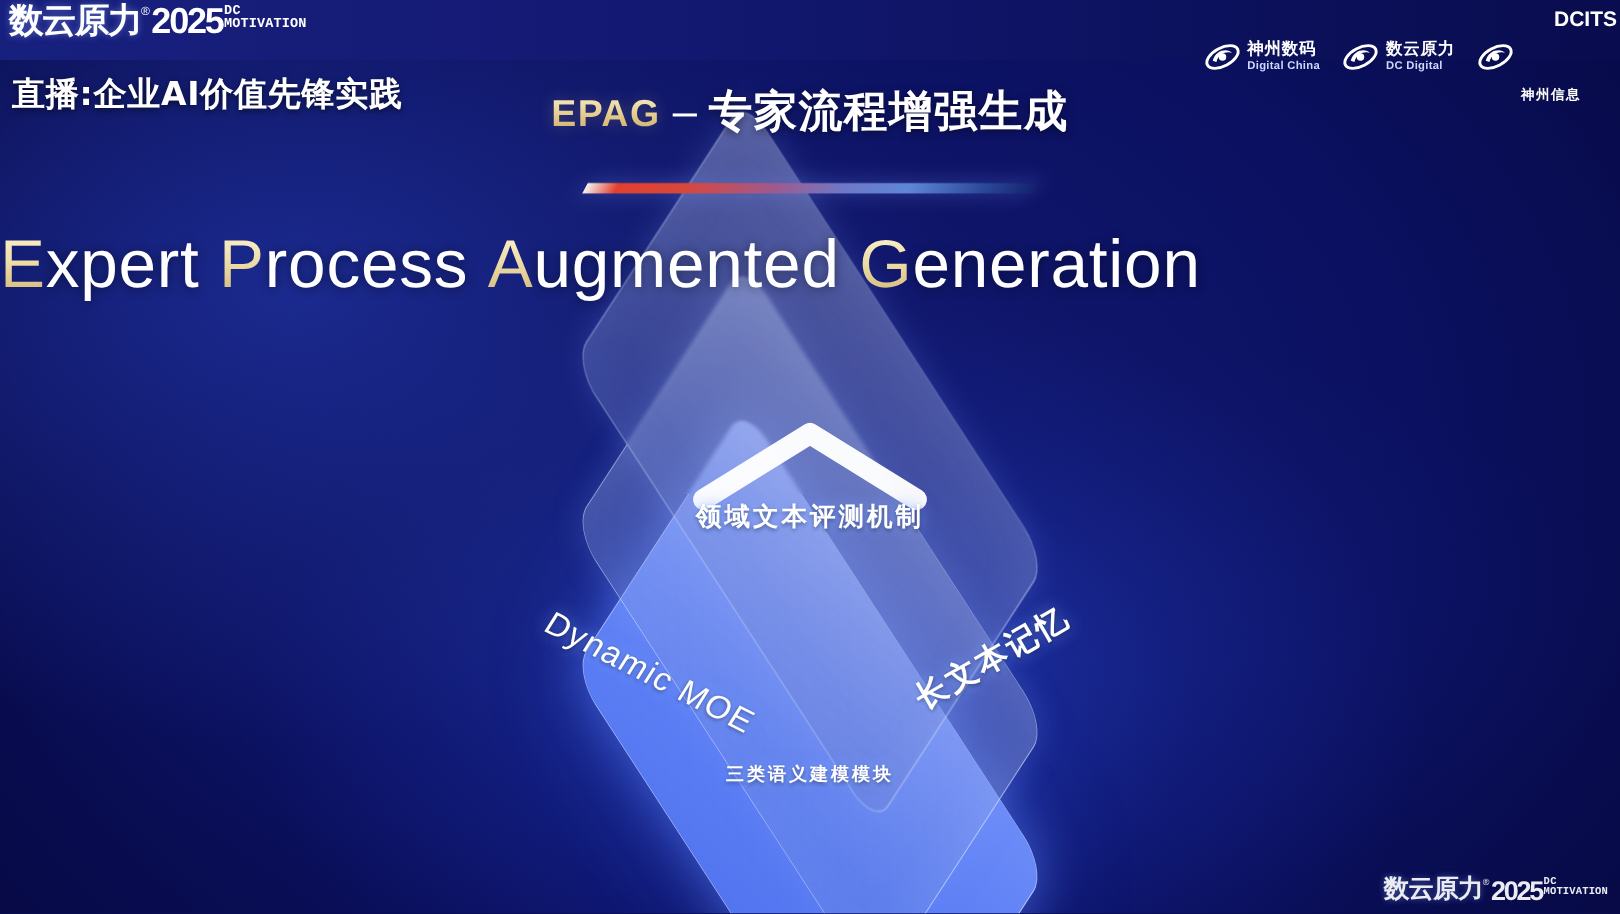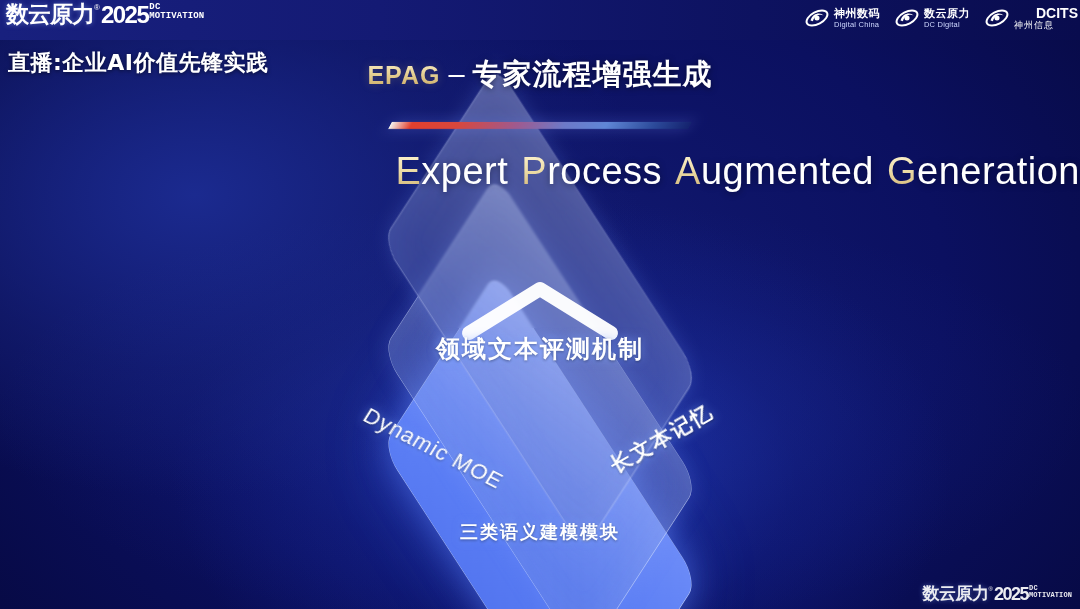--- a/index.html
+++ b/index.html
@@ -64,28 +64,28 @@
   
   .logos { position:absolute; top:5px; right:2px; display:flex; gap:14px; z-index:8; }
   .logo { display:flex; align-items:center; gap:4px; }
   .swirl { width:26px; height:26px; flex:0 0 26px; }
   .logo-txt { line-height:1; }
   .logo-txt .cn {
     display:block; font-family:"DejaVu Sans",sans-serif;
     font-size:11px; font-weight:bold; color:#fff; letter-spacing:.5px; line-height:12px;
   }
   .logo-txt .en {
-    display:block; font-size:7.5px; font-weight:normal; color:#cfd8ff; letter-spacing:.2px; line-height:9px;
+    display:block; font-size:7.5px; font-weight:bold; color:#cfd8ff; letter-spacing:.2px; line-height:9px;
   }
   .logo-txt .big-en {
     display:block; font-size:14px; font-weight:bold; color:#fff; letter-spacing:0px; line-height:14px;padding-left:22px;
   }
   .logo-txt .sm-cn {
     display:block; font-family:"DejaVu Sans",sans-serif;
-    font-size:9px; font-weight:normal; color:#fff; letter-spacing:1px; line-height:11px;
+    font-size:9px; font-weight:bold; color:#fff; letter-spacing:1px; line-height:11px;margin-top:40px;
   }
 
   
   .main-title {
     position:absolute; top:55px; left:0; width:100%; text-align:center; z-index:7;
     white-space:nowrap;
   }
   .main-title .epag {
     font-size:25px; font-weight:bold; letter-spacing:1px;
     background:linear-gradient(180deg,#fff4cf 0%, #e9d49a 45%, #c9a862 100%);
@@ -101,22 +101,22 @@
 
   .divider {
     position:absolute; top:122px; left:50%; transform:translateX(-50%) skewX(-28deg);
     width:300px; height:7px; z-index:7;
     background:linear-gradient(90deg,#f5f3ef 0%, #e2402e 7%, #d8473c 22%, #9f5a8e 42%, #6d79c8 58%, #5f86d6 72%, #2c4a9a 88%, #14226e 100%);
     filter:blur(.3px);
     box-shadow:0 0 14px rgba(120,140,255,.35);
   }
 
   .subtitle {
-    position:absolute; top:150px; left:0; width:100%; text-align:right; z-index:7;
-    font-size:38px; font-weight:500; white-space:nowrap; letter-spacing:.5px;
+    position:absolute; top:150px; left:0; width:100%; text-align:left; z-index:7;
+    font-size:45px; font-weight:500; white-space:nowrap; letter-spacing:.5px;
   }
   .subtitle .cap {
     background:linear-gradient(180deg,#fff6d6 0%,#eddca6 50%,#d0b273 100%);
     -webkit-background-clip:text; background-clip:text; color:transparent;
   }
   .subtitle .rest { color:#ffffff; text-shadow:0 1px 7px rgba(0,0,0,.45); }
   .subtitle .w { margin-right:13px; }
   .subtitle .w:last-child { margin-right:0; }
 
   
@@ -167,22 +167,22 @@
   
   .chevron { position:absolute; left:50%; top:277px; transform:translateX(-50%); z-index:4; }
 
   
   .lbl {
     position:absolute; z-index:4; color:#ffffff;
     font-family:"DejaVu Sans",sans-serif;
     text-shadow:0 0 10px rgba(120,160,255,.75), 0 1px 3px rgba(0,0,0,.45);
     white-space:nowrap; pointer-events:none;
   }
-  #lbl-top { left:50%; top:333px; transform:translateX(-50%); font-size:24px; font-weight:bold; letter-spacing:2px; }
-  #lbl-bot { left:50%; top:508px; transform:translateX(-50%); font-size:18px; font-weight:bold; letter-spacing:2px;margin-top:12px; }
+  #lbl-top { left:50%; top:333px; transform:translateX(-50%); font-size:17px; font-weight:bold; letter-spacing:2px; }
+  #lbl-bot { left:50%; top:508px; transform:translateX(-50%); font-size:12px; font-weight:bold; letter-spacing:2px; }
   #lbl-mid-left {
     left:372px; top:403px; font-size:22px; font-weight:500; letter-spacing:1px;
     transform:rotate(27deg) skewX(-5deg); transform-origin:left top;
     font-family:"Liberation Sans",sans-serif;
   }
   #lbl-mid-right {
     left:605px; top:455px; font-size:21px; font-weight:bold; letter-spacing:2px;
     transform:rotate(-30deg); transform-origin:left top;
   }
 

